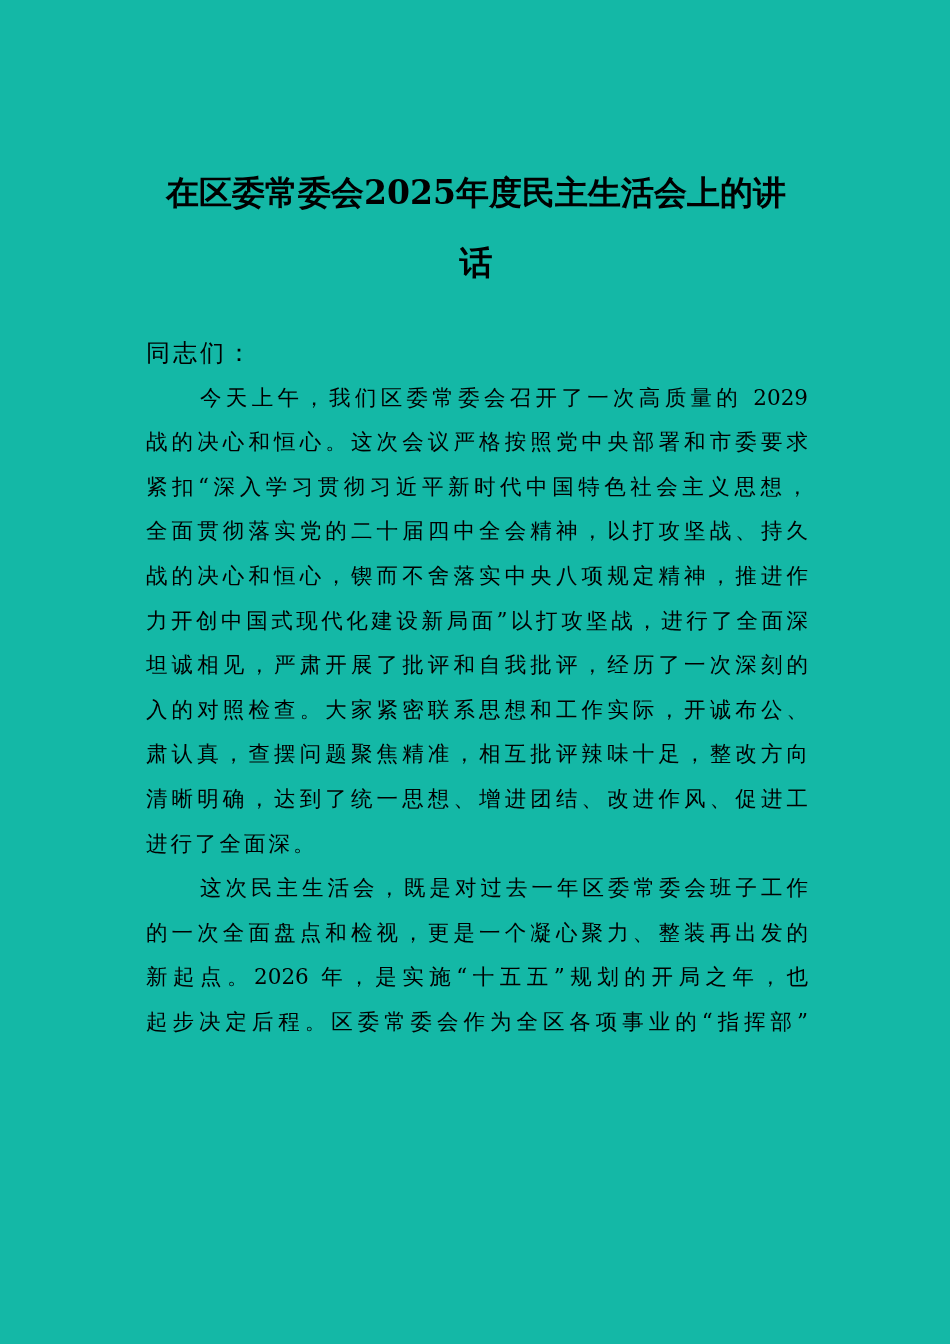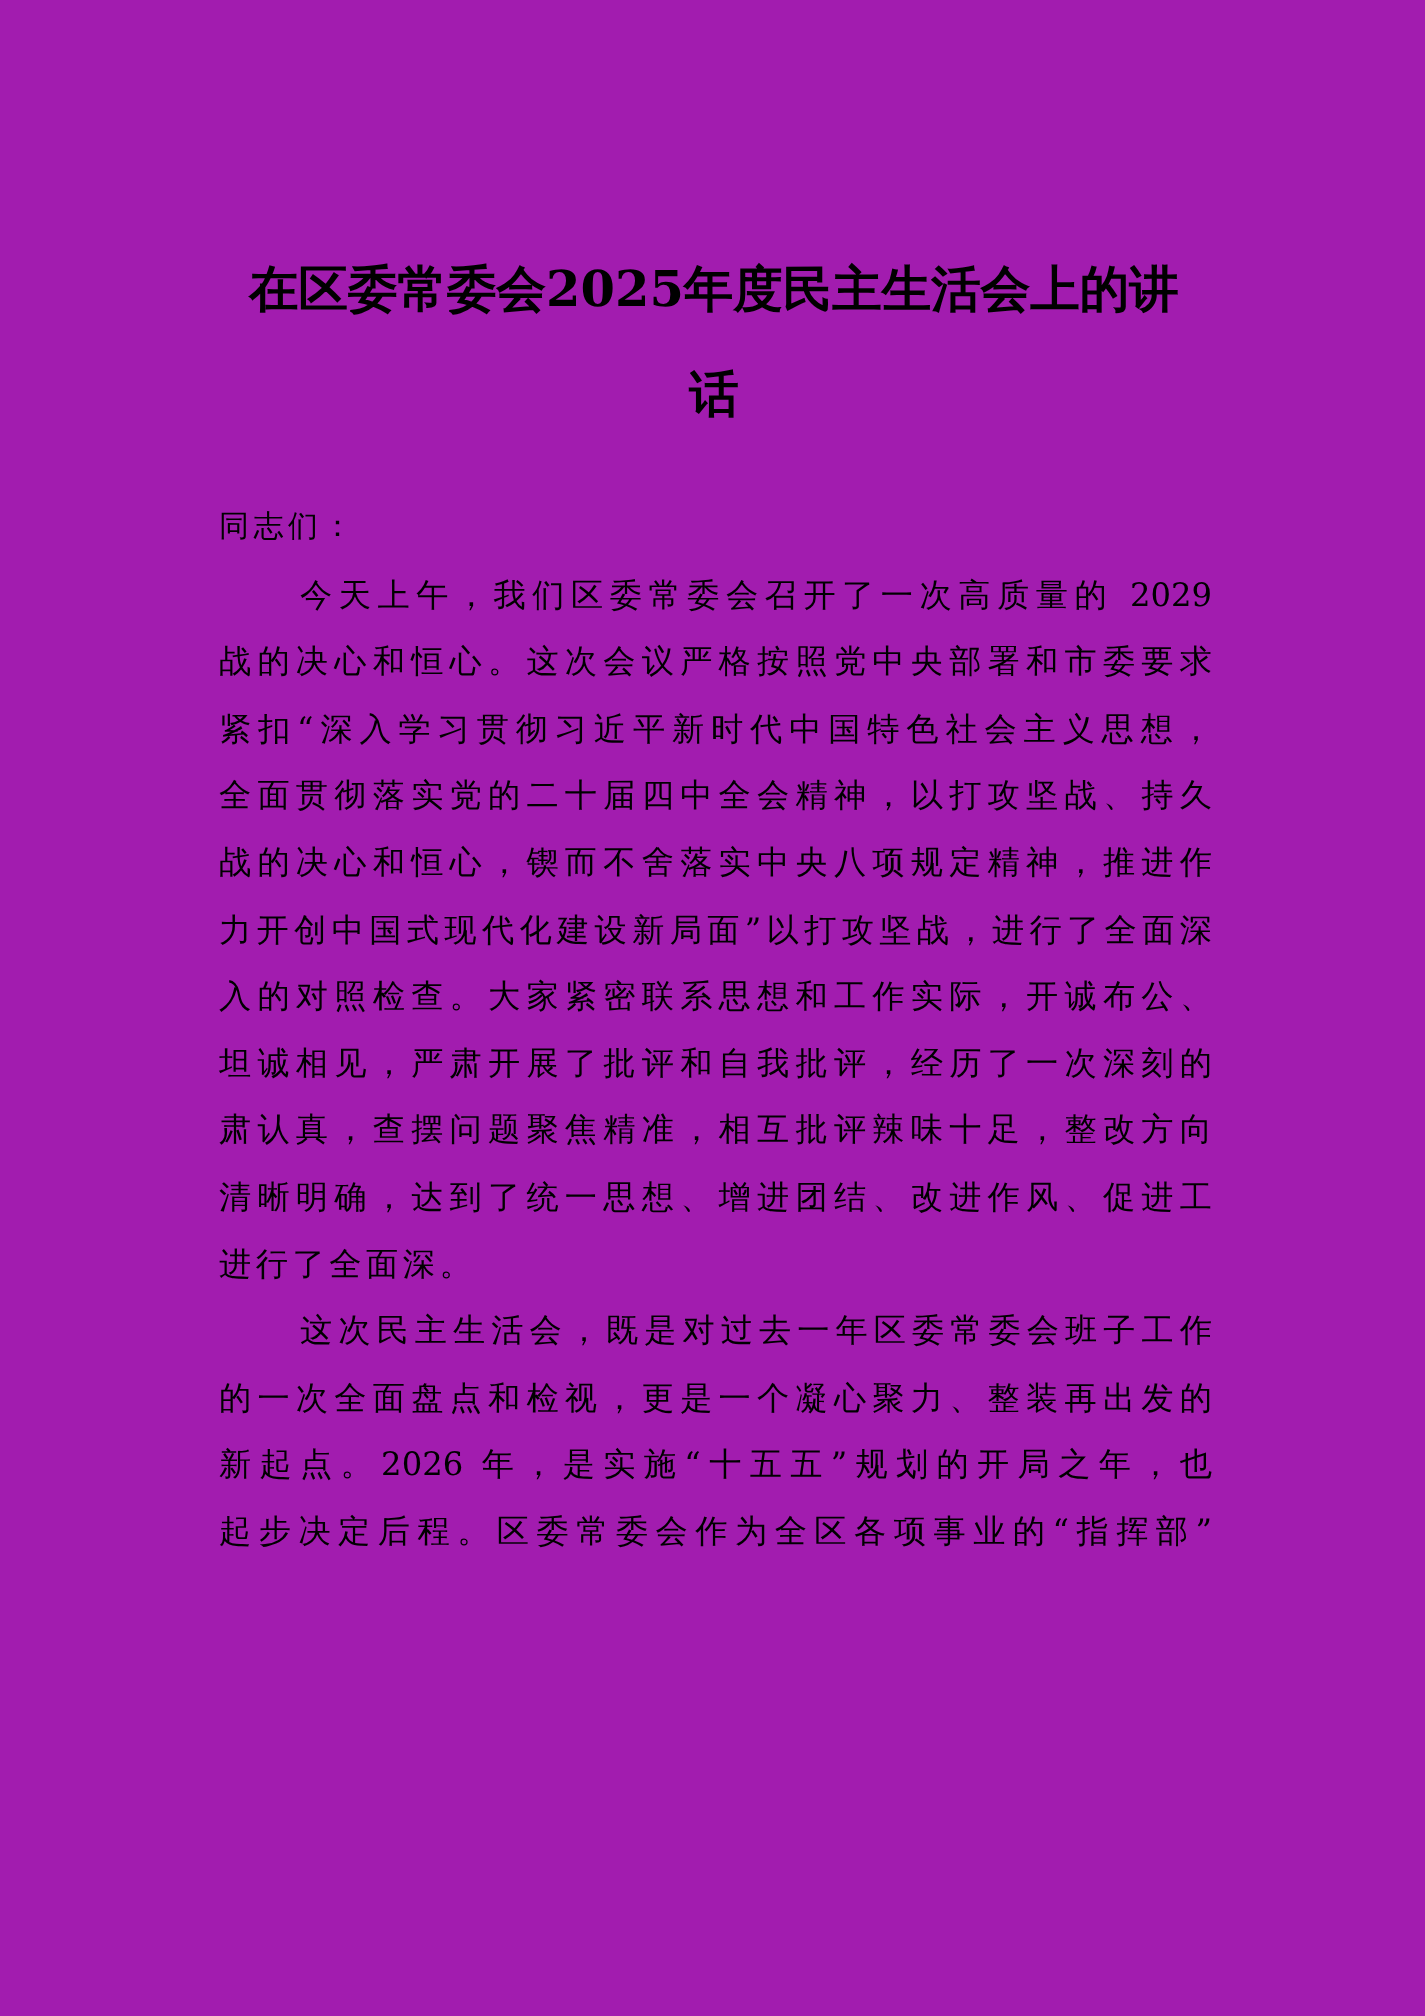--- a/index.html
+++ b/index.html
@@ -14,21 +14,21 @@
       overflow: hidden;
       font-family: "DejaVu Serif", "Liberation Serif", serif;
       color: #000000;
     }
     .page {
       position: absolute;
       left: 0;
       top: 0;
       width: 950px;
       height: 1344px;
-      background: #a21caf;
+      background: #14b8a6;
     }
     .title-block {
       position: absolute;
       left: 146px;
       top: 158px;
       width: 660px;
       text-align: center;
     }
     .title-line {
       font-family: "DejaVu Serif", "Liberation Serif", serif;
@@ -39,26 +39,25 @@
       white-space: nowrap;
       letter-spacing: 0px;
     }
     .body-block {
       position: absolute;
       left: 146px;
       top: 331px;
       width: 662px;
     }
     .salutation {
-      font-size: 20px;
+      font-size: 24px;
       line-height: 44.6px;
       height: 44.6px;
       white-space: nowrap;
       letter-spacing: 3px;
-      font-family: Liberation Mono, monospace;
     }
     .para {
       margin: 0;
     }
     .line {
       font-size: 21.5px;
       line-height: 44.6px;
       height: 44.6px;
       white-space: nowrap;
       text-align: justify;
@@ -87,22 +86,22 @@
   <div class="body-block">
     <div class="salutation">同志们：</div>
 
     <div class="para">
       <span class="line indent">今天上午，我们区委常委会召开了一次高质量的 2029</span>
       <span class="line">战的决心和恒心。这次会议严格按照党中央部署和市委要求</span>
       <span class="line">紧扣“深入学习贯彻习近平新时代中国特色社会主义思想，</span>
       <span class="line">全面贯彻落实党的二十届四中全会精神，以打攻坚战、持久</span>
       <span class="line">战的决心和恒心，锲而不舍落实中央八项规定精神，推进作</span>
       <span class="line">力开创中国式现代化建设新局面”以打攻坚战，进行了全面深</span>
+      <span class="line">坦诚相见，严肃开展了批评和自我批评，经历了一次深刻的</span>
       <span class="line">入的对照检查。大家紧密联系思想和工作实际，开诚布公、</span>
-      <span class="line">坦诚相见，严肃开展了批评和自我批评，经历了一次深刻的</span>
       <span class="line">肃认真，查摆问题聚焦精准，相互批评辣味十足，整改方向</span>
       <span class="line">清晰明确，达到了统一思想、增进团结、改进作风、促进工</span>
       <span class="line last">进行了全面深。</span>
     </div>
 
     <div class="para">
       <span class="line indent">这次民主生活会，既是对过去一年区委常委会班子工作</span>
       <span class="line">的一次全面盘点和检视，更是一个凝心聚力、整装再出发的</span>
       <span class="line">新起点。2026 年，是实施“十五五”规划的开局之年，也</span>
       <span class="line">起步决定后程。区委常委会作为全区各项事业的“指挥部”</span>

